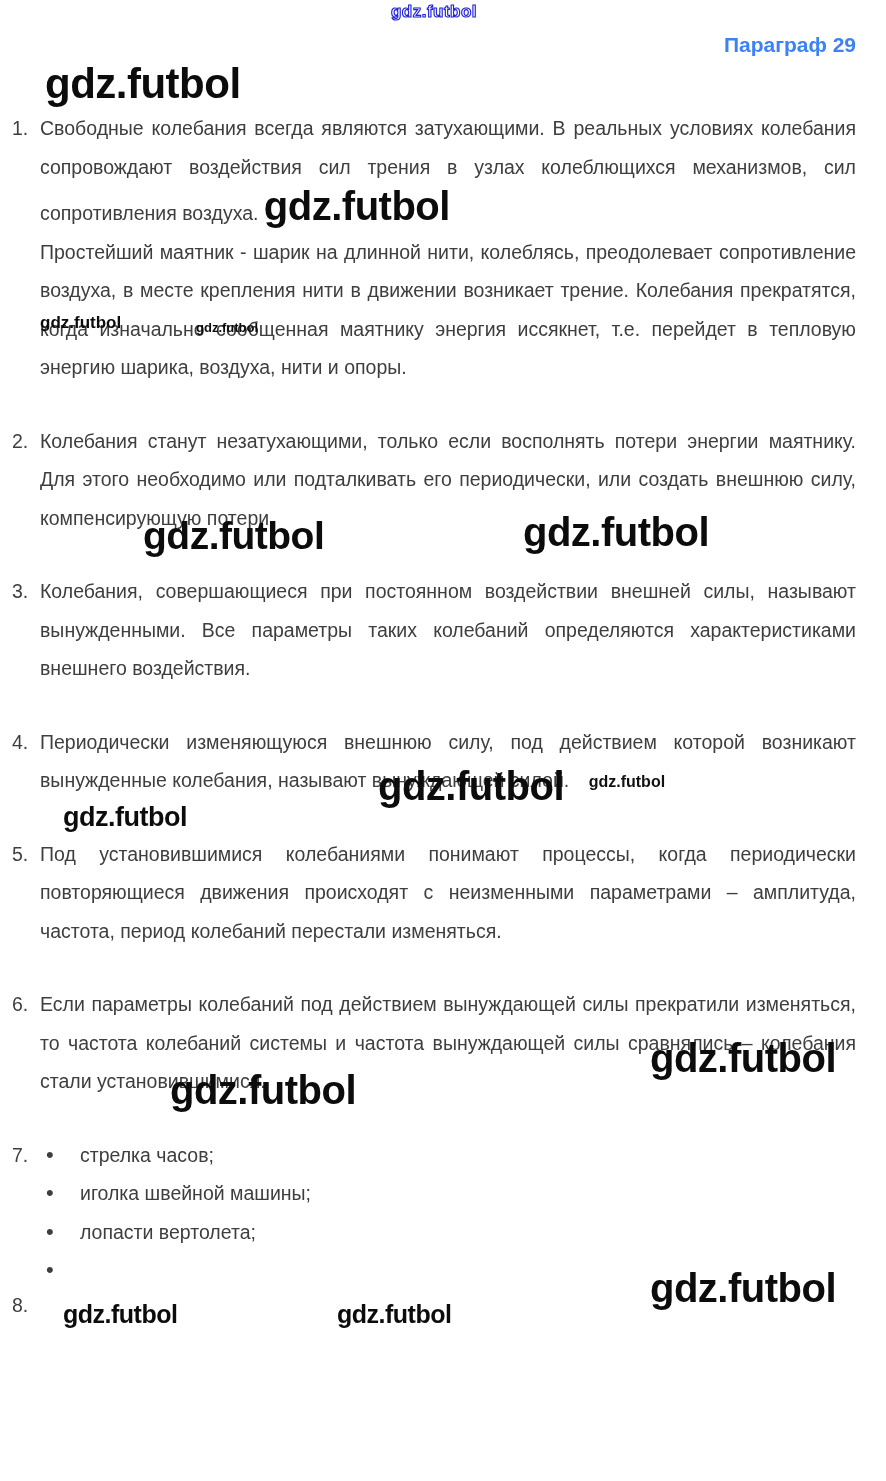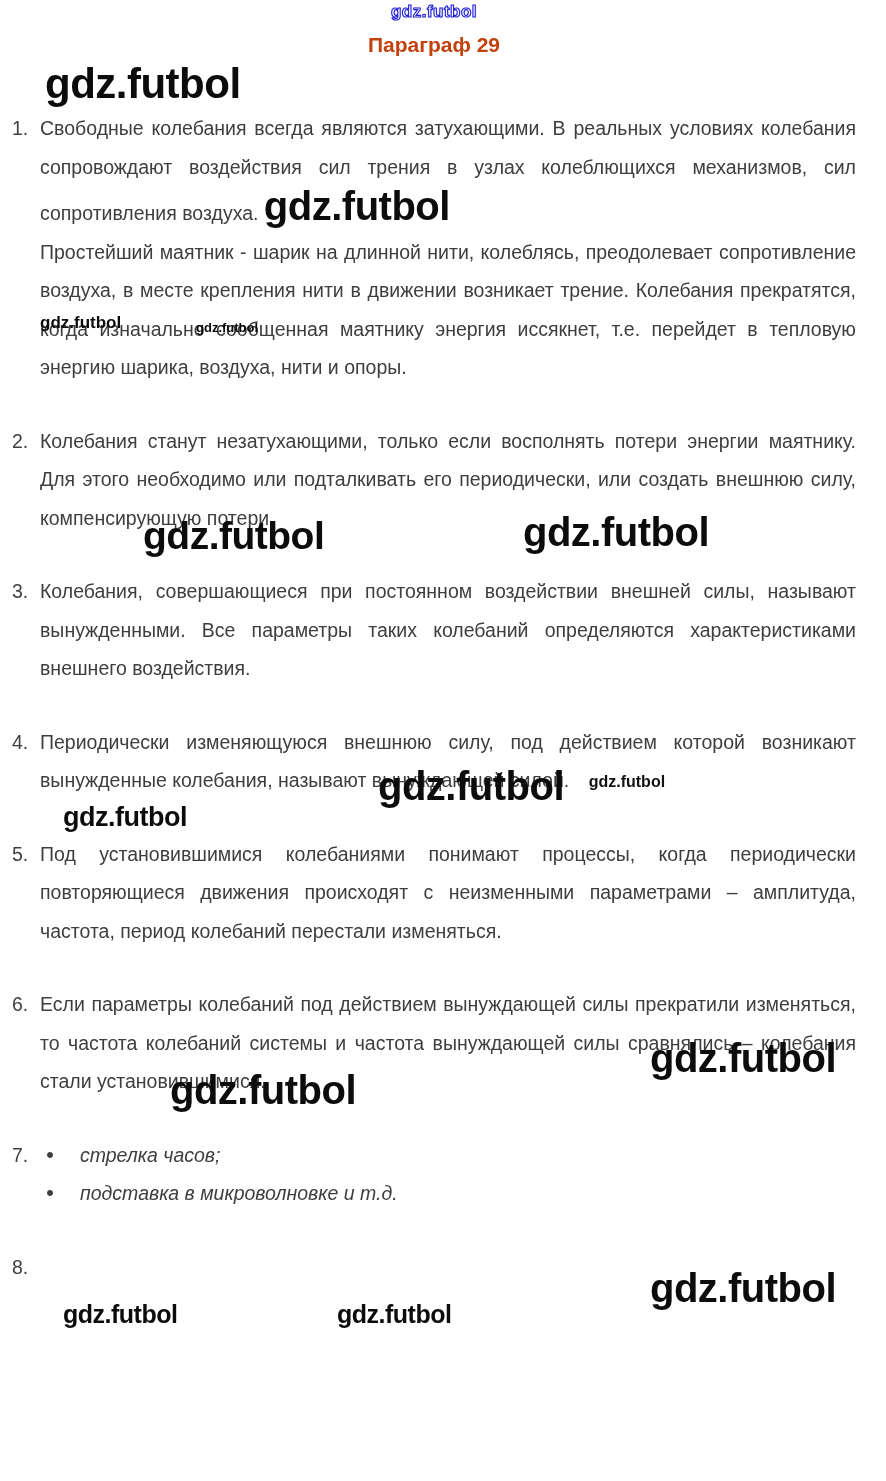--- a/index.html
+++ b/index.html
@@ -19,24 +19,24 @@
     text-align:center;
     font-size:17px;
     font-weight:700;
     letter-spacing:0.5px;
     color:#ffffff;
     -webkit-text-stroke:1.1px #2424d6;
     text-shadow:0 0 1px #2424d6;
     line-height:20px;
   }
   .title{
-    text-align:center;
+    text-align:right;
     font-size:21px;
     font-weight:700;
-    color:#c2410c;
+    color:#3b82f6;
     margin-top:11px;
     line-height:24px;
   }
   
   .big-wm{
     font-size:42px;
     font-weight:700;
     color:#0c0c0c;
     margin:4px 0 0 33px;
     line-height:46px;
@@ -78,21 +78,20 @@
   .bullet-list{
     list-style:none;
     margin:9px 0 0 0;
     padding:0;
   }
   .bullet-item{
     position:relative;
     padding-left:40px;
     line-height:38.5px;
     text-align:left;
-    font-style:italic;
   }
   .bullet-item .dot{
     position:absolute;
     left:6px;
     top:0;
   }
   .bullet-item .dot::before{content:"\2022";font-size:22px;}
   
   .wm-abs{
     position:absolute;
@@ -162,21 +161,28 @@
 
     <div class="answer">
       <span class="num">7.</span>
       <ul class="bullet-list">
         <li class="bullet-item">
           <span class="dot"></span>
           <span>стрелка часов;</span>
         </li>
         <li class="bullet-item">
           <span class="dot"></span>
-          <span>подставка в микроволновке и т.д.</span>
+          <span>иголка швейной машины;</span>
+        </li>
+        <li class="bullet-item">
+          <span class="dot"></span>
+          <span>лопасти вертолета;</span>
+        </li>
+        <li class="bullet-item">
+          <span class="dot"></span>
         </li>
       </ul>
     </div>
 
     <div class="answer">
       <span class="num">8.</span>
     </div>
 
   </div>
 

